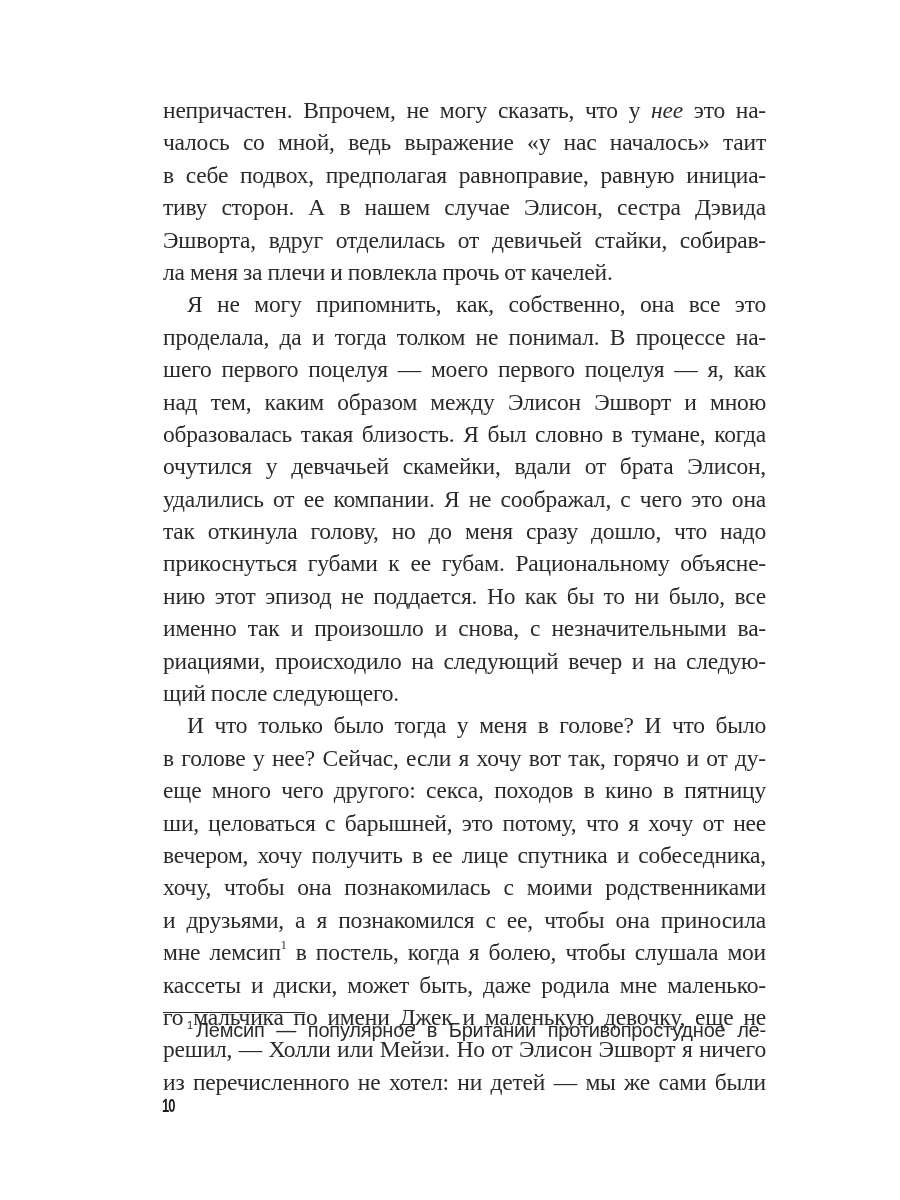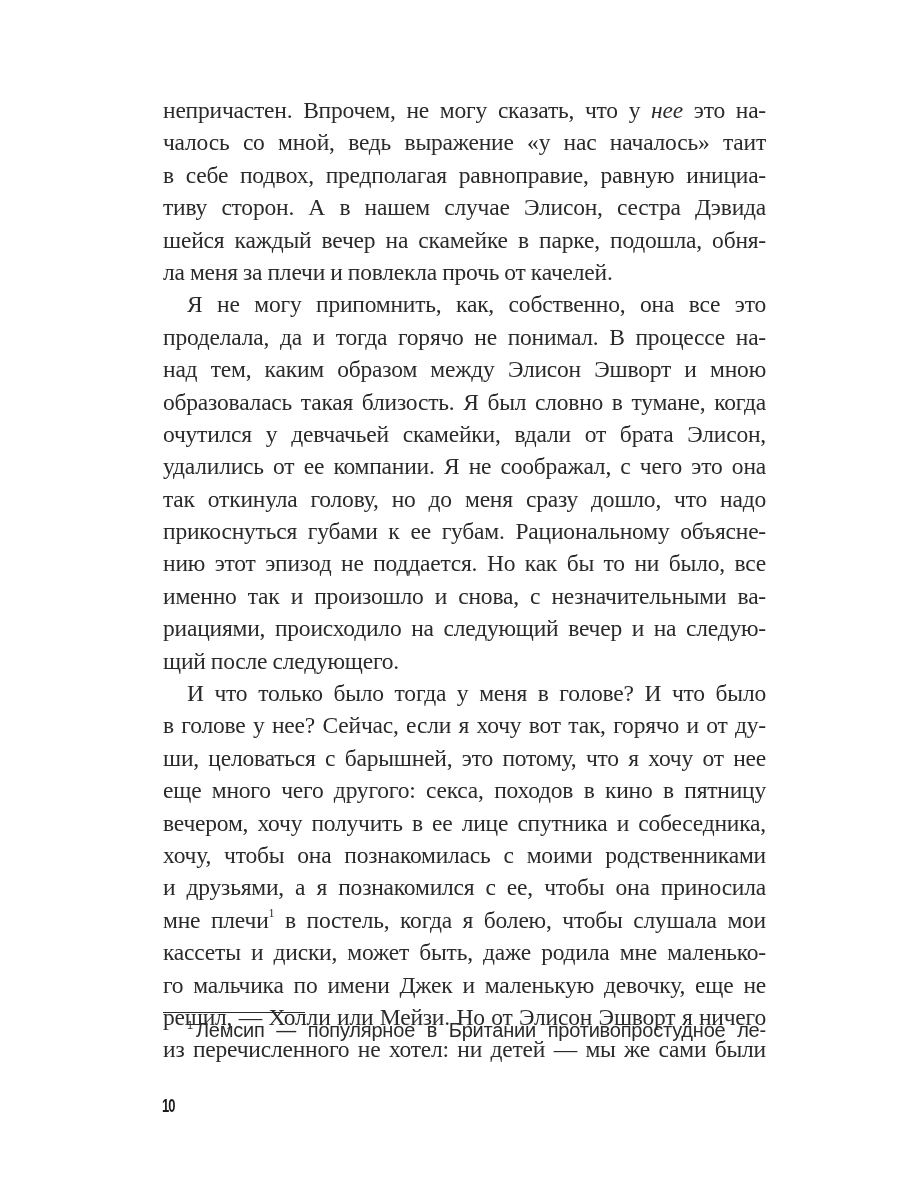--- a/index.html
+++ b/index.html
@@ -89,44 +89,45 @@
   </style>
 </head>
 <body>
 
 <div class="page body-text">
 
   <span class="line"><span>непричастен. Впрочем, не могу сказать, что у </span><span class="it">нее</span><span> это на-</span></span>
   <span class="line">чалось со мной, ведь выражение «у нас началось» таит</span>
   <span class="line">в себе подвох, предполагая равноправие, равную инициа-</span>
   <span class="line">тиву сторон. А в нашем случае Элисон, сестра Дэвида</span>
-  <span class="line">шейся каждый вечер на скамейке в парке, подошла, обня-</span>
+  <span class="line">Эшворта, вдруг отделилась от девичьей стайки, собирав-</span>
   <span class="line last">ла меня за плечи и повлекла прочь от качелей.</span>
 
   <span class="line indent">Я не могу припомнить, как, собственно, она все это</span>
-  <span class="line">проделала, да и тогда горячо не понимал. В процессе на-</span>
+  <span class="line">проделала, да и тогда толком не понимал. В процессе на-</span>
+  <span class="line">шего первого поцелуя — моего первого поцелуя — я, как</span>
   <span class="line">над тем, каким образом между Элисон Эшворт и мною</span>
   <span class="line">образовалась такая близость. Я был словно в тумане, когда</span>
   <span class="line">очутился у девчачьей скамейки, вдали от брата Элисон,</span>
   <span class="line">удалились от ее компании. Я не соображал, с чего это она</span>
   <span class="line">так откинула голову, но до меня сразу дошло, что надо</span>
   <span class="line">прикоснуться губами к ее губам. Рациональному объясне-</span>
   <span class="line">нию этот эпизод не поддается. Но как бы то ни было, все</span>
   <span class="line">именно так и произошло и снова, с незначительными ва-</span>
   <span class="line">риациями, происходило на следующий вечер и на следую-</span>
   <span class="line last">щий после следующего.</span>
 
   <span class="line indent">И что только было тогда у меня в голове? И что было</span>
   <span class="line">в голове у нее? Сейчас, если я хочу вот так, горячо и от ду-</span>
+  <span class="line">еще много чего другого: секса, походов в кино в пятницу</span>
   <span class="line">ши, целоваться с барышней, это потому, что я хочу от нее</span>
-  <span class="line">еще много чего другого: секса, походов в кино в пятницу</span>
   <span class="line">вечером, хочу получить в ее лице спутника и собеседника,</span>
   <span class="line">хочу, чтобы она познакомилась с моими родственниками</span>
   <span class="line">и друзьями, а я познакомился с ее, чтобы она приносила</span>
-  <span class="line"><span>мне плечи</span><sup class="fn-mark">1</sup><span> в постель, когда я болею, чтобы слушала мои</span></span>
+  <span class="line"><span>мне лемсип</span><sup class="fn-mark">1</sup><span> в постель, когда я болею, чтобы слушала мои</span></span>
   <span class="line">кассеты и диски, может быть, даже родила мне маленько-</span>
   <span class="line">го мальчика по имени Джек и маленькую девочку, еще не</span>
   <span class="line">решил, — Холли или Мейзи. Но от Элисон Эшворт я ничего</span>
   <span class="line">из перечисленного не хотел: ни детей — мы же сами были</span>
 </div>
 
 <div class="footnote-rule"></div>
 
 <div class="footnotes">
   <span class="line indent"><sup>1</sup><span>Лемсип — популярное в Британии противопростудное ле-</span></span>

